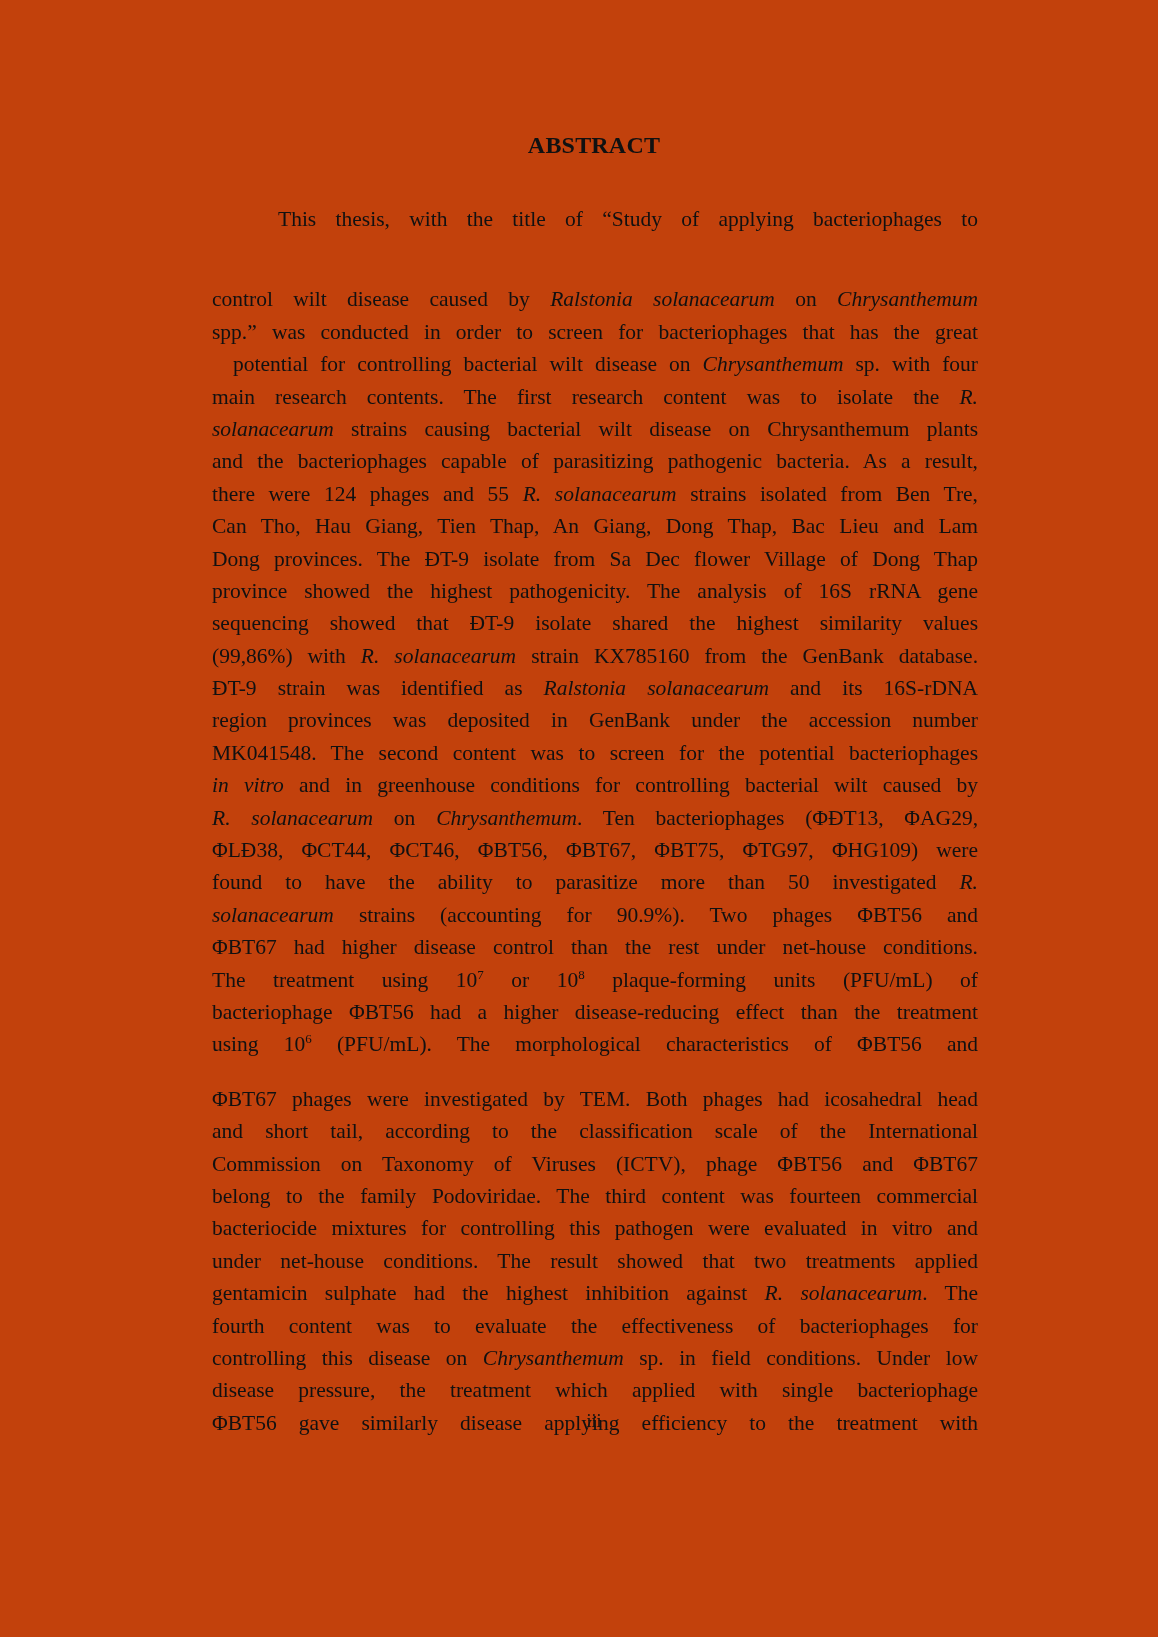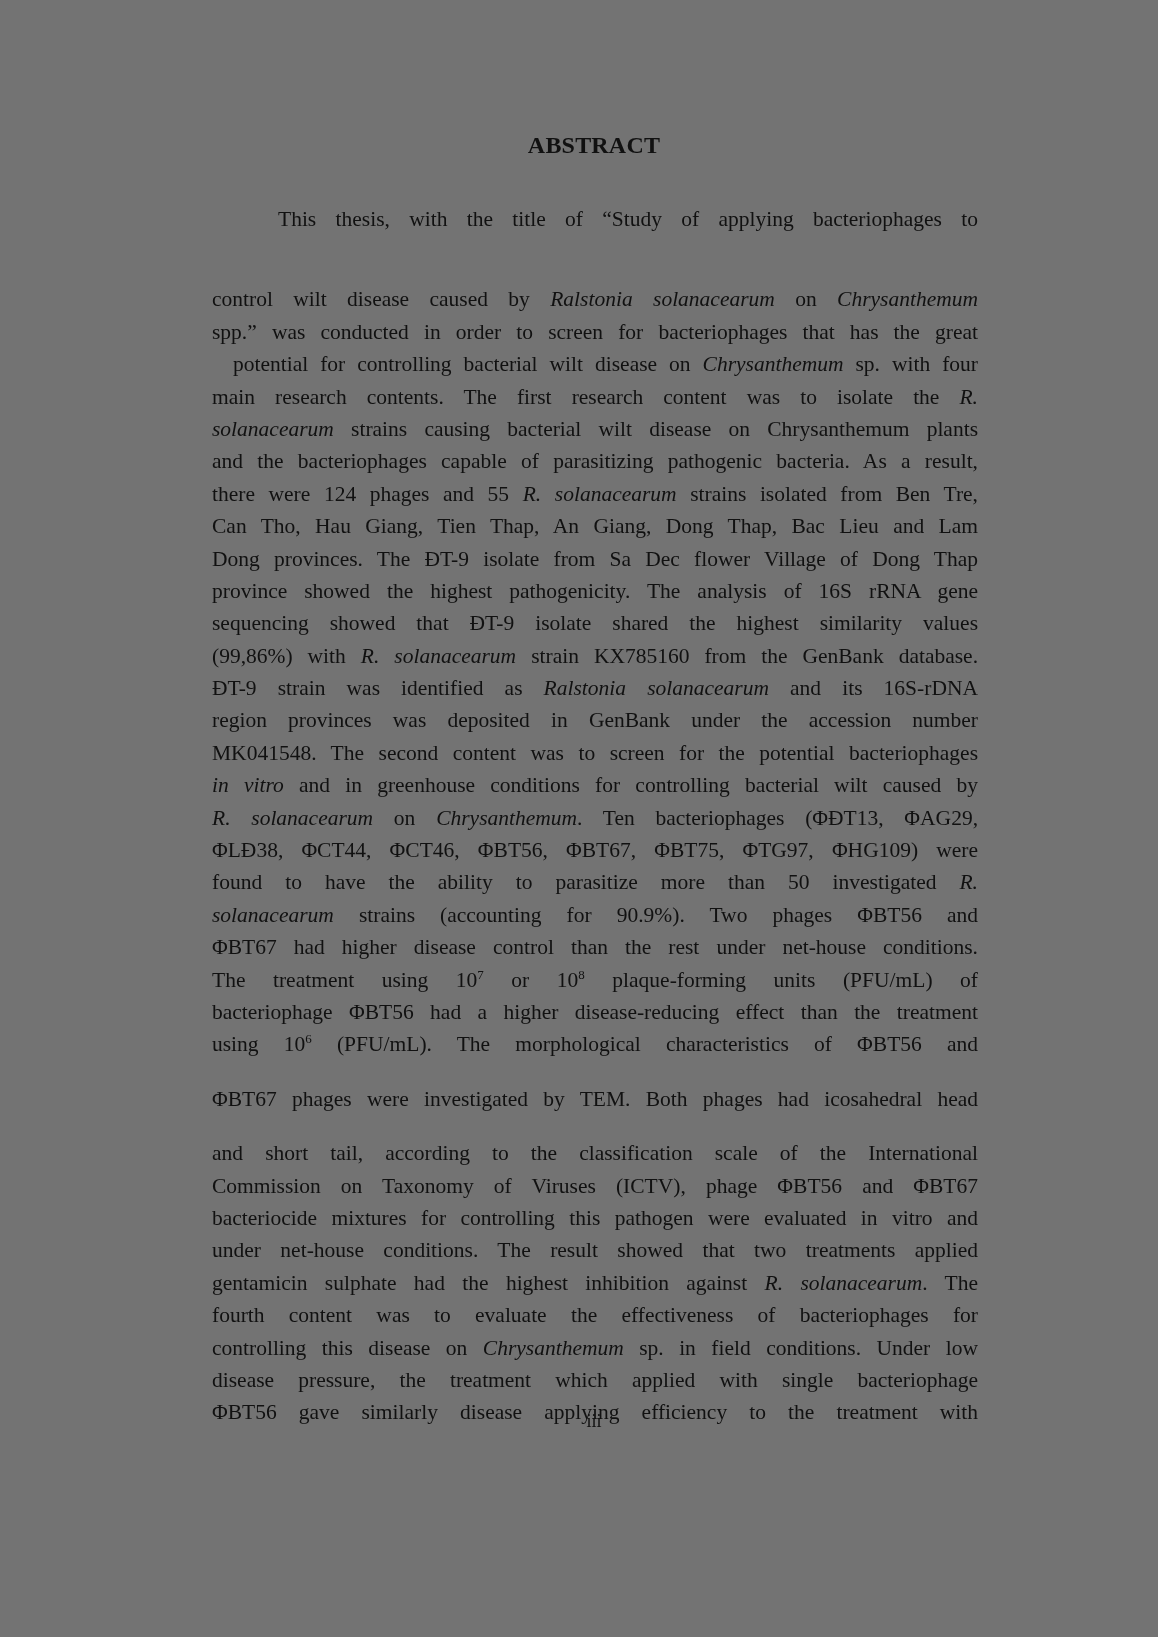--- a/index.html
+++ b/index.html
@@ -1,18 +1,18 @@
 <!DOCTYPE html>
 <html><head>
 <meta charset="utf-8">
 <style>
   html, body { margin: 0; padding: 0; background: #ffffff; }
   body { width: 1158px; height: 1637px; position: relative; overflow: hidden;
          font-family: "Liberation Serif", "DejaVu Serif", serif; color: #111; }
-  .page { position: absolute; left: 0; top: 0; width: 1158px; height: 1637px; background: #737373; }
+  .page { position: absolute; left: 0; top: 0; width: 1158px; height: 1637px; background: #c2410c; }
   .title { position: absolute; top: 132px; left: 0; width: 1188px; text-align: center;
            font-weight: bold; font-size: 24px; letter-spacing: 0.2px; }
   .body { position: absolute; left: 212px; top: 203px; width: 766px; }
   .line { display: block; height: 32.4px; line-height: 32.4px; font-size: 21.5px;
           text-align: justify; text-align-last: justify; white-space: nowrap; overflow: visible; }
   .line.first { text-indent: 66px; }
   i { font-style: italic; }
   sup { font-size: 13px; line-height: 0; vertical-align: 8px; }
   .footer { position: absolute; top: 1411px; left: 0; width: 1188px; text-align: center; font-size: 18px; }
 </style>
@@ -41,22 +41,23 @@
       <div class="line" style="white-space: nowrap; word-spacing: 0px;"><i>in vitro</i><span> and in greenhouse conditions for controlling bacterial wilt caused by</span></div>
       <div class="line" style="white-space: nowrap; word-spacing: 0px;"><i>R. solanacearum</i><span> on </span><i>Chrysanthemum</i><span>. Ten bacteriophages (ΦĐT13, ΦAG29,</span></div>
       <div class="line" style="white-space: nowrap; word-spacing: 0px;"><span>ΦLĐ38, ΦCT44, ΦCT46, ΦBT56, ΦBT67, ΦBT75, ΦTG97, ΦHG109) were</span></div>
       <div class="line" style="white-space: nowrap; word-spacing: 0px;"><span>found to have the ability to parasitize more than 50 investigated </span><i>R.</i></div>
       <div class="line" style="white-space: nowrap; word-spacing: 0px;"><i>solanacearum</i><span> strains (accounting for 90.9%). Two phages ΦBT56 and</span></div>
       <div class="line" style="white-space: nowrap; word-spacing: 0px;"><span>ΦBT67 had higher disease control than the rest under net-house conditions.</span></div>
       <div class="line" style="white-space: nowrap; word-spacing: 0px;"><span>The treatment using 10</span><sup>7</sup><span> or 10</span><sup>8</sup><span> plaque-forming units (PFU/mL) of</span></div>
       <div class="line" style="white-space: nowrap; word-spacing: 0px;"><span>bacteriophage ΦBT56 had a higher disease-reducing effect than the treatment</span></div>
       <div class="line" style="white-space: nowrap; word-spacing: 0px;"><span>using 10</span><sup>6</sup><span> (PFU/mL). The morphological characteristics of ΦBT56 and</span></div>
       <div class="line" style="white-space: nowrap; word-spacing: 0px; margin-top: 22px;"><span>ΦBT67 phages were investigated by TEM. Both phages had icosahedral head</span></div>
-      <div class="line" style="white-space: nowrap; word-spacing: 0px; margin-top: 22px;"><span>and short tail, according to the classification scale of the International</span></div>
+      <div class="line" style="white-space: nowrap; word-spacing: 0px;"><span>and short tail, according to the classification scale of the International</span></div>
       <div class="line" style="white-space: nowrap; word-spacing: 0px;"><span>Commission on Taxonomy of Viruses (ICTV), phage ΦBT56 and ΦBT67</span></div>
+      <div class="line" style="white-space: nowrap; word-spacing: 0px;"><span>belong to the family Podoviridae. The third content was fourteen commercial</span></div>
       <div class="line" style="white-space: nowrap; word-spacing: 0px;"><span>bacteriocide mixtures for controlling this pathogen were evaluated in vitro and</span></div>
       <div class="line" style="white-space: nowrap; word-spacing: 0px;"><span>under net-house conditions. The result showed that two treatments applied</span></div>
       <div class="line" style="white-space: nowrap; word-spacing: 0px;"><span>gentamicin sulphate had the highest inhibition against </span><i>R. solanacearum</i><span>. The</span></div>
       <div class="line" style="white-space: nowrap; word-spacing: 0px;"><span>fourth content was to evaluate the effectiveness of bacteriophages for</span></div>
       <div class="line" style="white-space: nowrap; word-spacing: 0px;"><span>controlling this disease on </span><i>Chrysanthemum</i><span> sp. in field conditions. Under low</span></div>
       <div class="line" style="white-space: nowrap; word-spacing: 0px;"><span>disease pressure, the treatment which applied with single bacteriophage</span></div>
       <div class="line" style="white-space: nowrap; word-spacing: 0px;"><span>ΦBT56 gave similarly disease applying efficiency to the treatment with</span></div>
     </div>
   <div class="footer">iii</div>
 </div>

